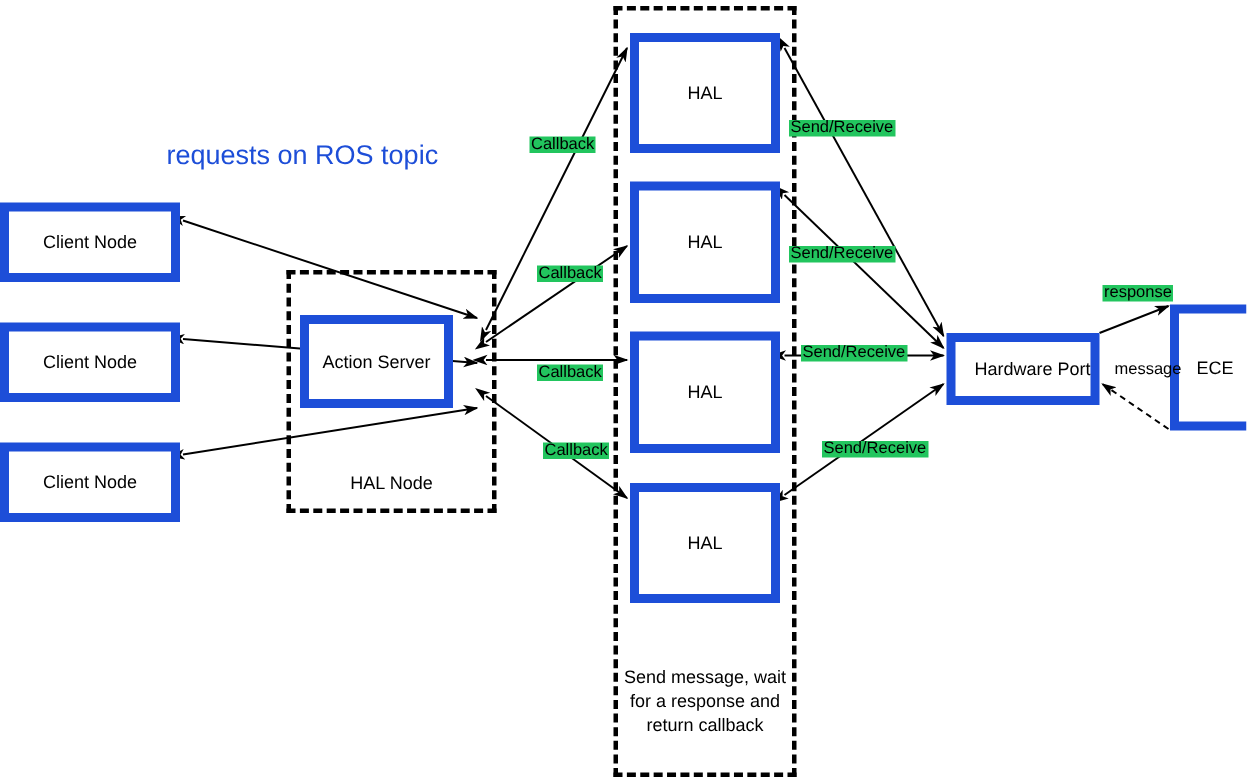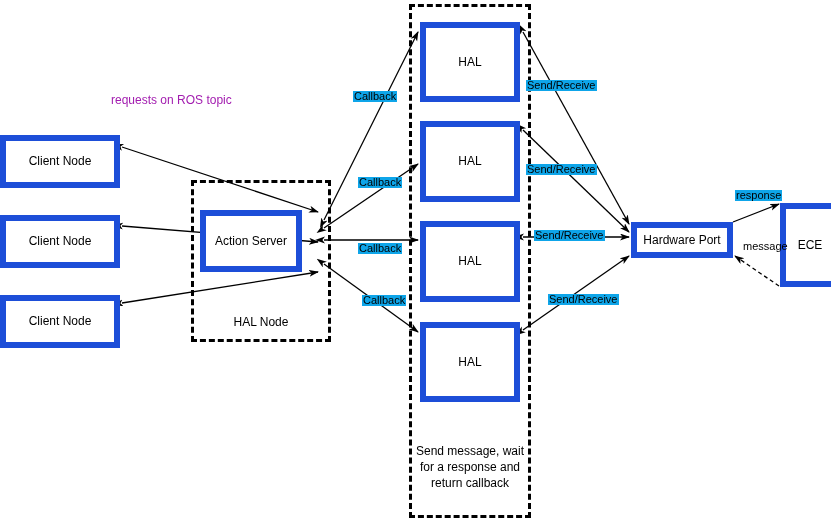--- a/index.html
+++ b/index.html
@@ -53,29 +53,29 @@
     font-size: 12px;
     color: #000000;
     text-align: center;
     white-space: pre-line;
     line-height: 1.35;
   }
   .edge-label {
     position: absolute;
     font-size: 11px;
     color: #000000;
-    background: #0ea5e9;
+    background: #22c55e;
     padding: 0 1px;
     white-space: nowrap;
     line-height: 1;
   }
   .free-label {
     position: absolute;
-    font-size: 12px;
-    color: #a21caf;
+    font-size: 18px;
+    color: #1d4ed8;
     white-space: nowrap;
   }
 </style>
 </head>
 <body>
 
 <div id="canvas">
 
   <svg class="layer" viewBox="0 0 831 522">
     <defs>
@@ -143,21 +143,21 @@
   </div>
 
   <div class="node" style="left:420px; top:221px; width:100px; height:81px;">
     <span>HAL</span>
   </div>
 
   <div class="node" style="left:420px; top:322px; width:100px; height:80px;">
     <span>HAL</span>
   </div>
 
-  <div class="node" style="left:631px; top:222px; width:102px; height:36px;">
+  <div class="node" style="left:631px; top:222px; width:102px; height:48px;justify-content:flex-end;">
     <span>Hardware Port</span>
   </div>
 
   <div class="node" style="left:780px; top:203px; width:60px; height:84px;">
     <span>ECE</span>
   </div>
 
   <div class="group-label" style="left:412px; top:443px; width:116px;">Send message, wait
 for a response and
 return callback</div>

